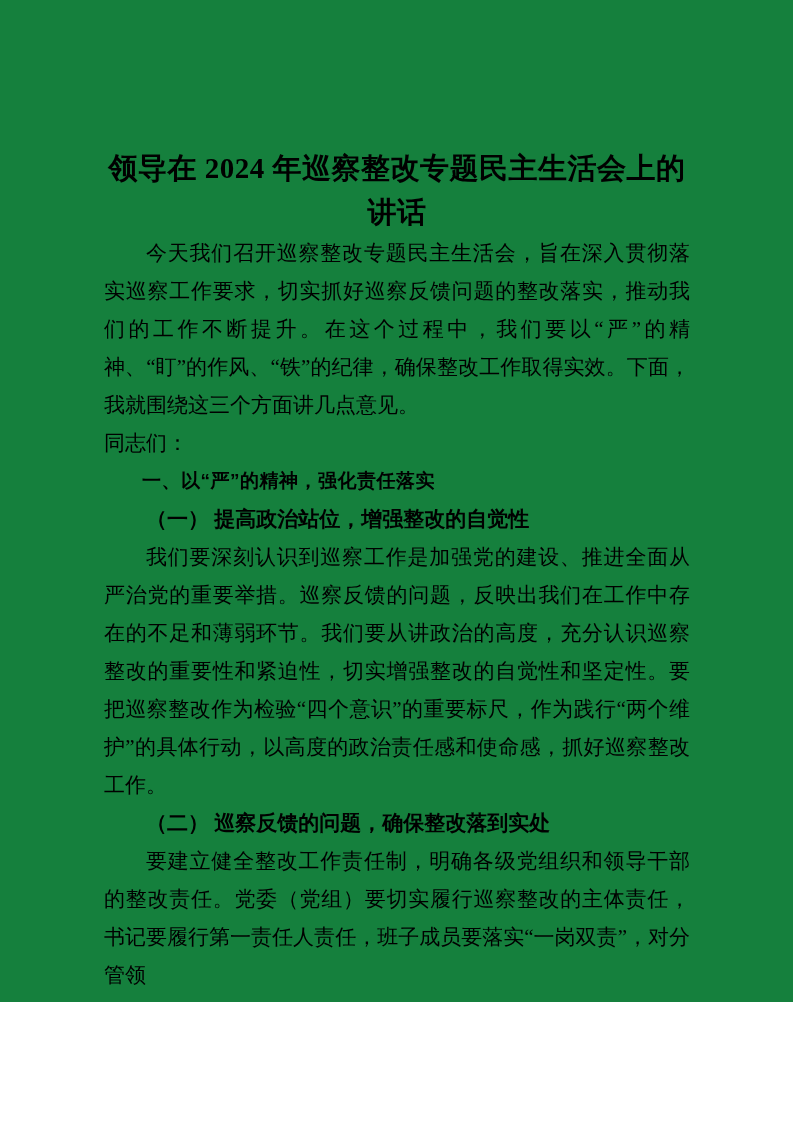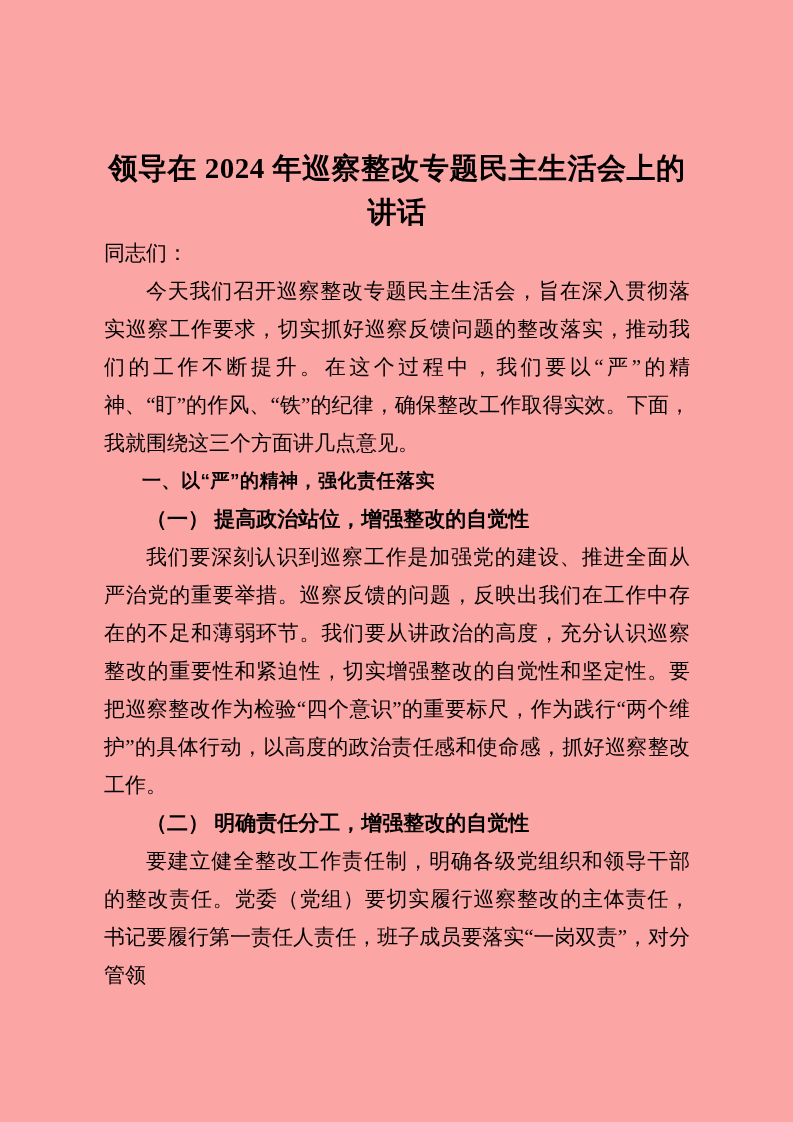--- a/index.html
+++ b/index.html
@@ -3,22 +3,22 @@
 <meta charset="utf-8">
 <style>
   html, body {
     margin: 0;
     padding: 0;
     background: #ffffff;
   }
   .page {
     position: relative;
     width: 793px;
-    height: 1122px;
-    background: #fca5a5;
+    height: 1002px;
+    background: #15803d;
     overflow: hidden;
     color: #000000;
     font-family: "Liberation Serif", "DejaVu Serif", serif;
   }
   .content {
     position: absolute;
     top: 146px;
     left: 104px;
     width: 586px;
   }
@@ -62,29 +62,29 @@
 <body>
 
 <div class="page">
   <div class="content">
 
     <div class="doc-title">
       <div>领导在 2024 年巡察整改专题民主生活会上的</div>
       <div>讲话</div>
     </div>
 
+    <p class="body-para indent">今天我们召开巡察整改专题民主生活会，旨在深入贯彻落实巡察工作要求，切实抓好巡察反馈问题的整改落实，推动我们的工作不断提升。在这个过程中，我们要以“严”的精神、“盯”的作风、“铁”的纪律，确保整改工作取得实效。下面，我就围绕这三个方面讲几点意见。</p>
+
     <p class="body-para">同志们：</p>
-
-    <p class="body-para indent">今天我们召开巡察整改专题民主生活会，旨在深入贯彻落实巡察工作要求，切实抓好巡察反馈问题的整改落实，推动我们的工作不断提升。在这个过程中，我们要以“严”的精神、“盯”的作风、“铁”的纪律，确保整改工作取得实效。下面，我就围绕这三个方面讲几点意见。</p>
 
     <p class="heading-1">一、以“严”的精神，强化责任落实</p>
 
 
     <p class="heading-2">（一） 提高政治站位，增强整改的自觉性</p>
 
     <p class="body-para indent">我们要深刻认识到巡察工作是加强党的建设、推进全面从严治党的重要举措。巡察反馈的问题，反映出我们在工作中存在的不足和薄弱环节。我们要从讲政治的高度，充分认识巡察整改的重要性和紧迫性，切实增强整改的自觉性和坚定性。要把巡察整改作为检验“四个意识”的重要标尺，作为践行“两个维护”的具体行动，以高度的政治责任感和使命感，抓好巡察整改工作。</p>
 
-    <p class="heading-2">（二） 明确责任分工，增强整改的自觉性</p>
+    <p class="heading-2">（二） 巡察反馈的问题，确保整改落到实处</p>
 
     <p class="body-para indent">要建立健全整改工作责任制，明确各级党组织和领导干部的整改责任。党委（党组）要切实履行巡察整改的主体责任，书记要履行第一责任人责任，班子成员要落实“一岗双责”，对分管领</p>
 
   </div>
 </div>
 
 </body></html>

